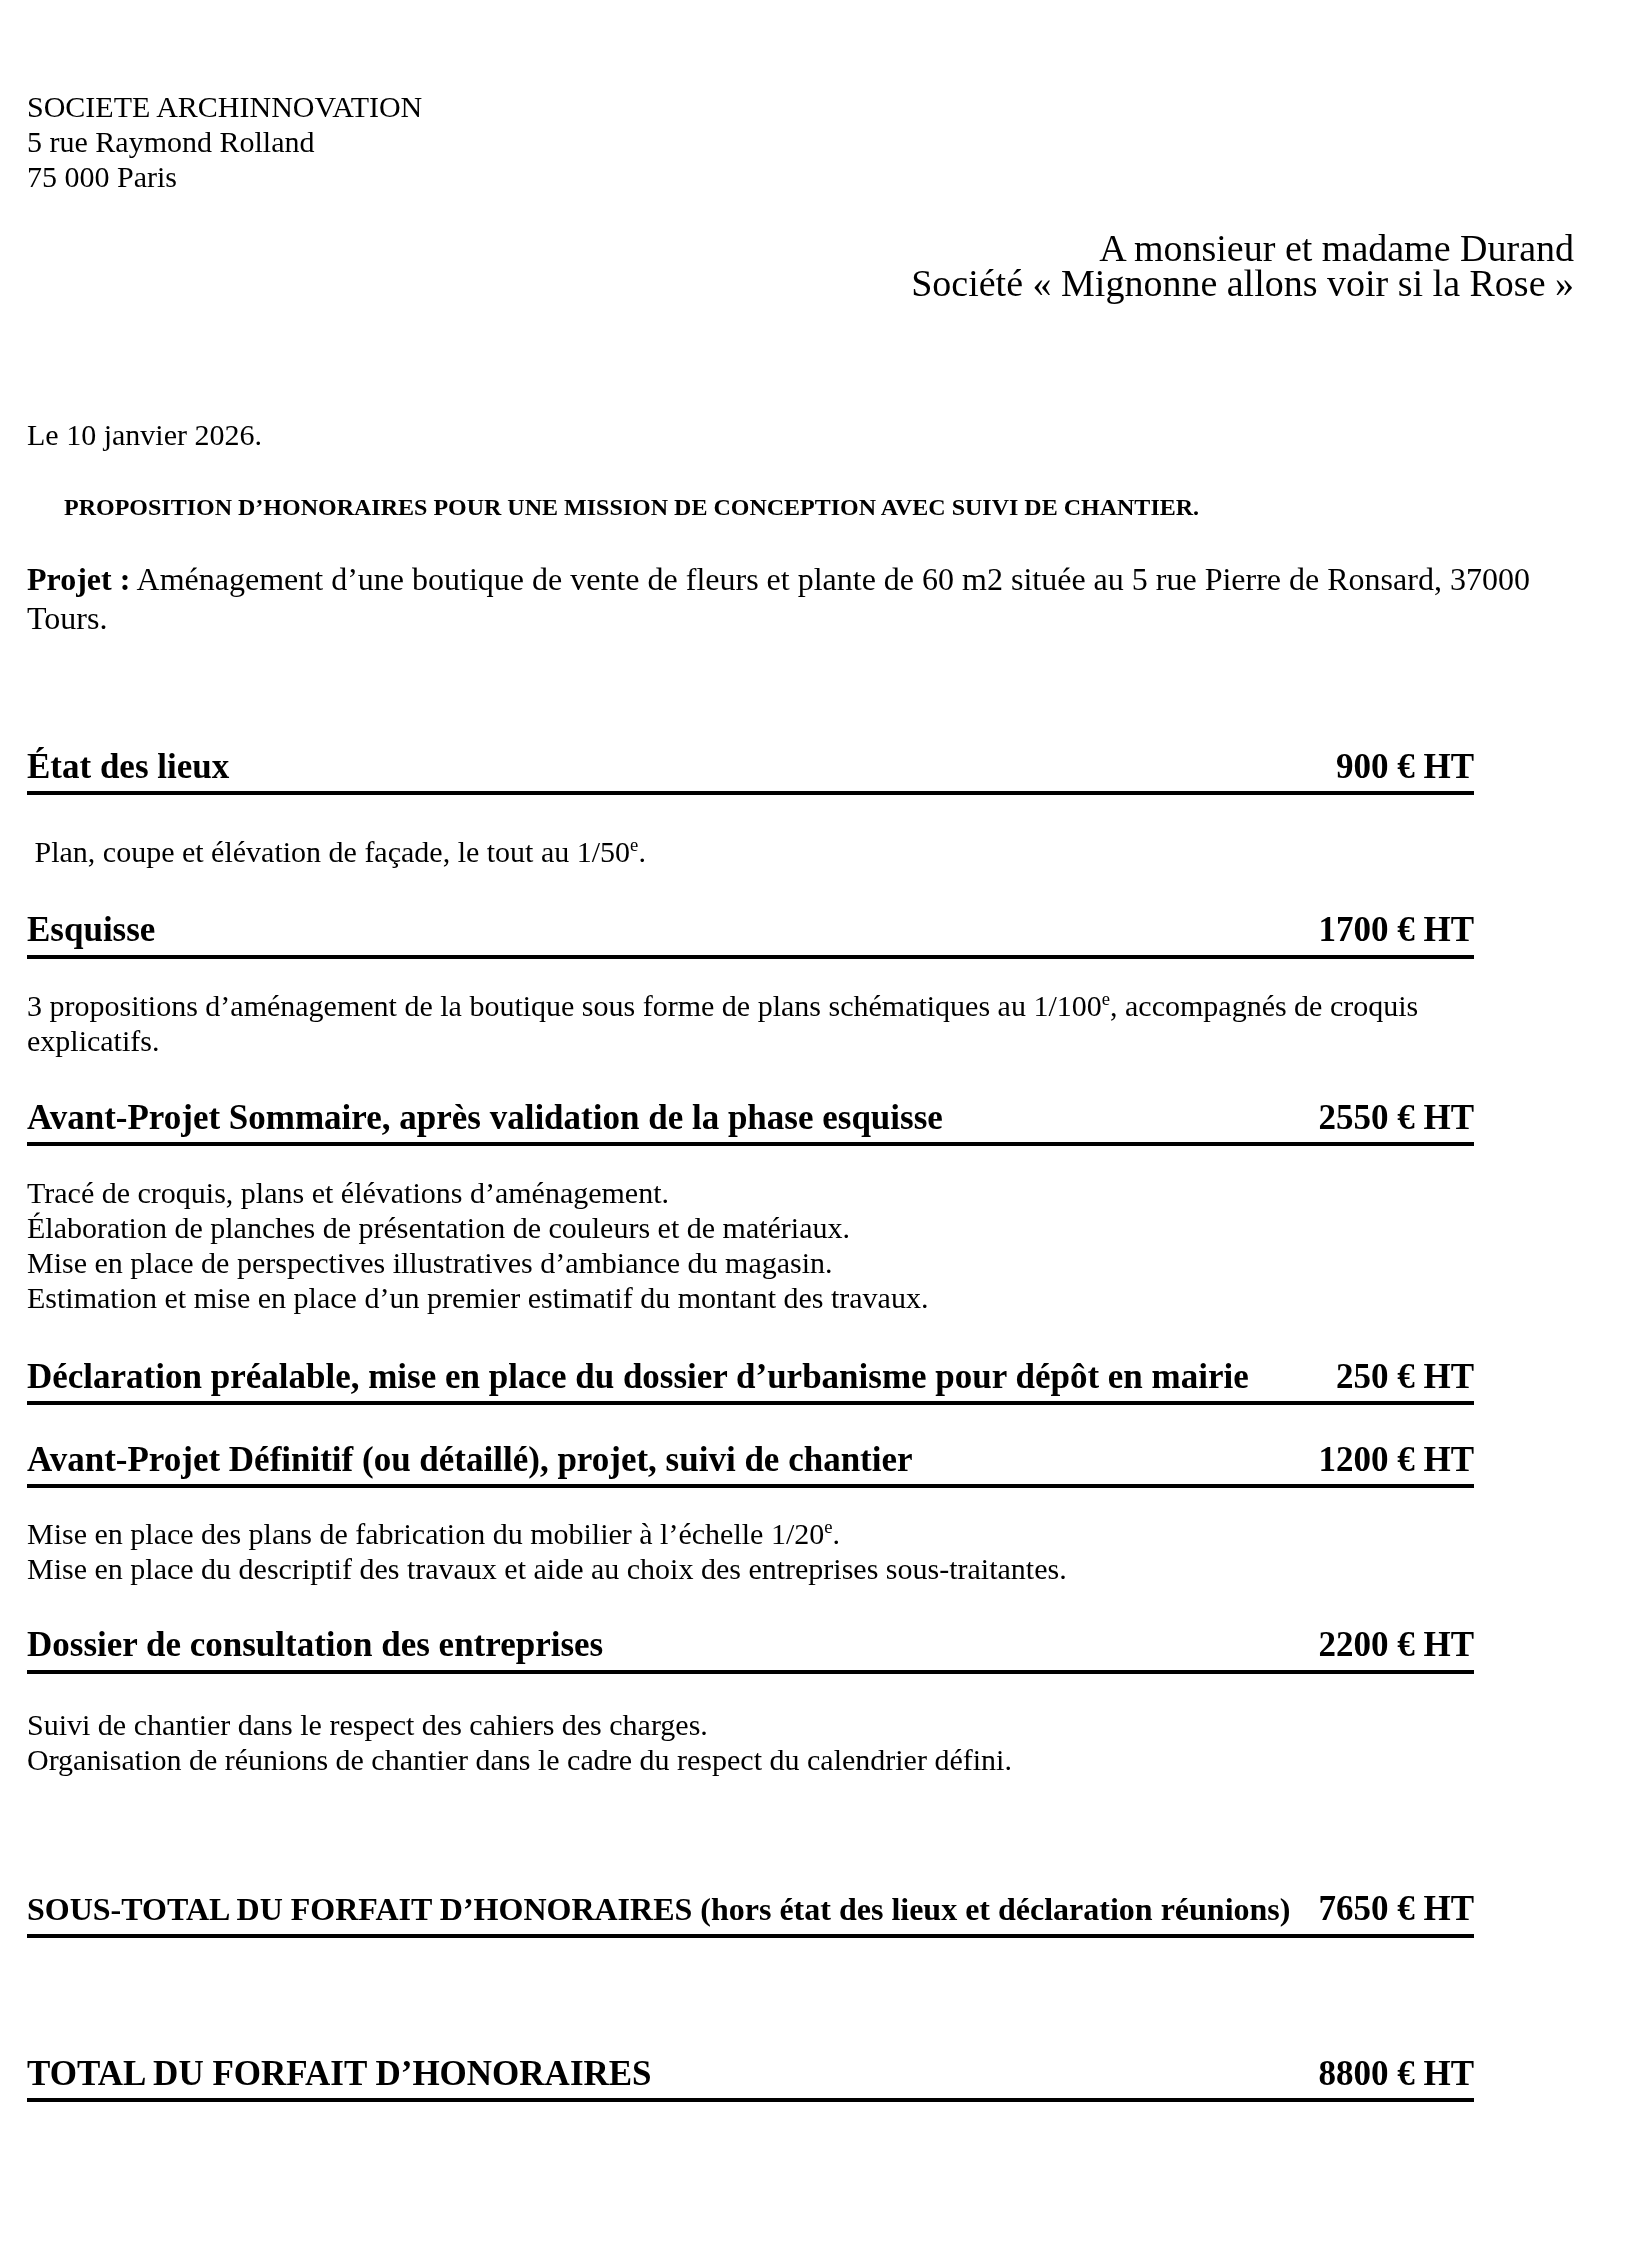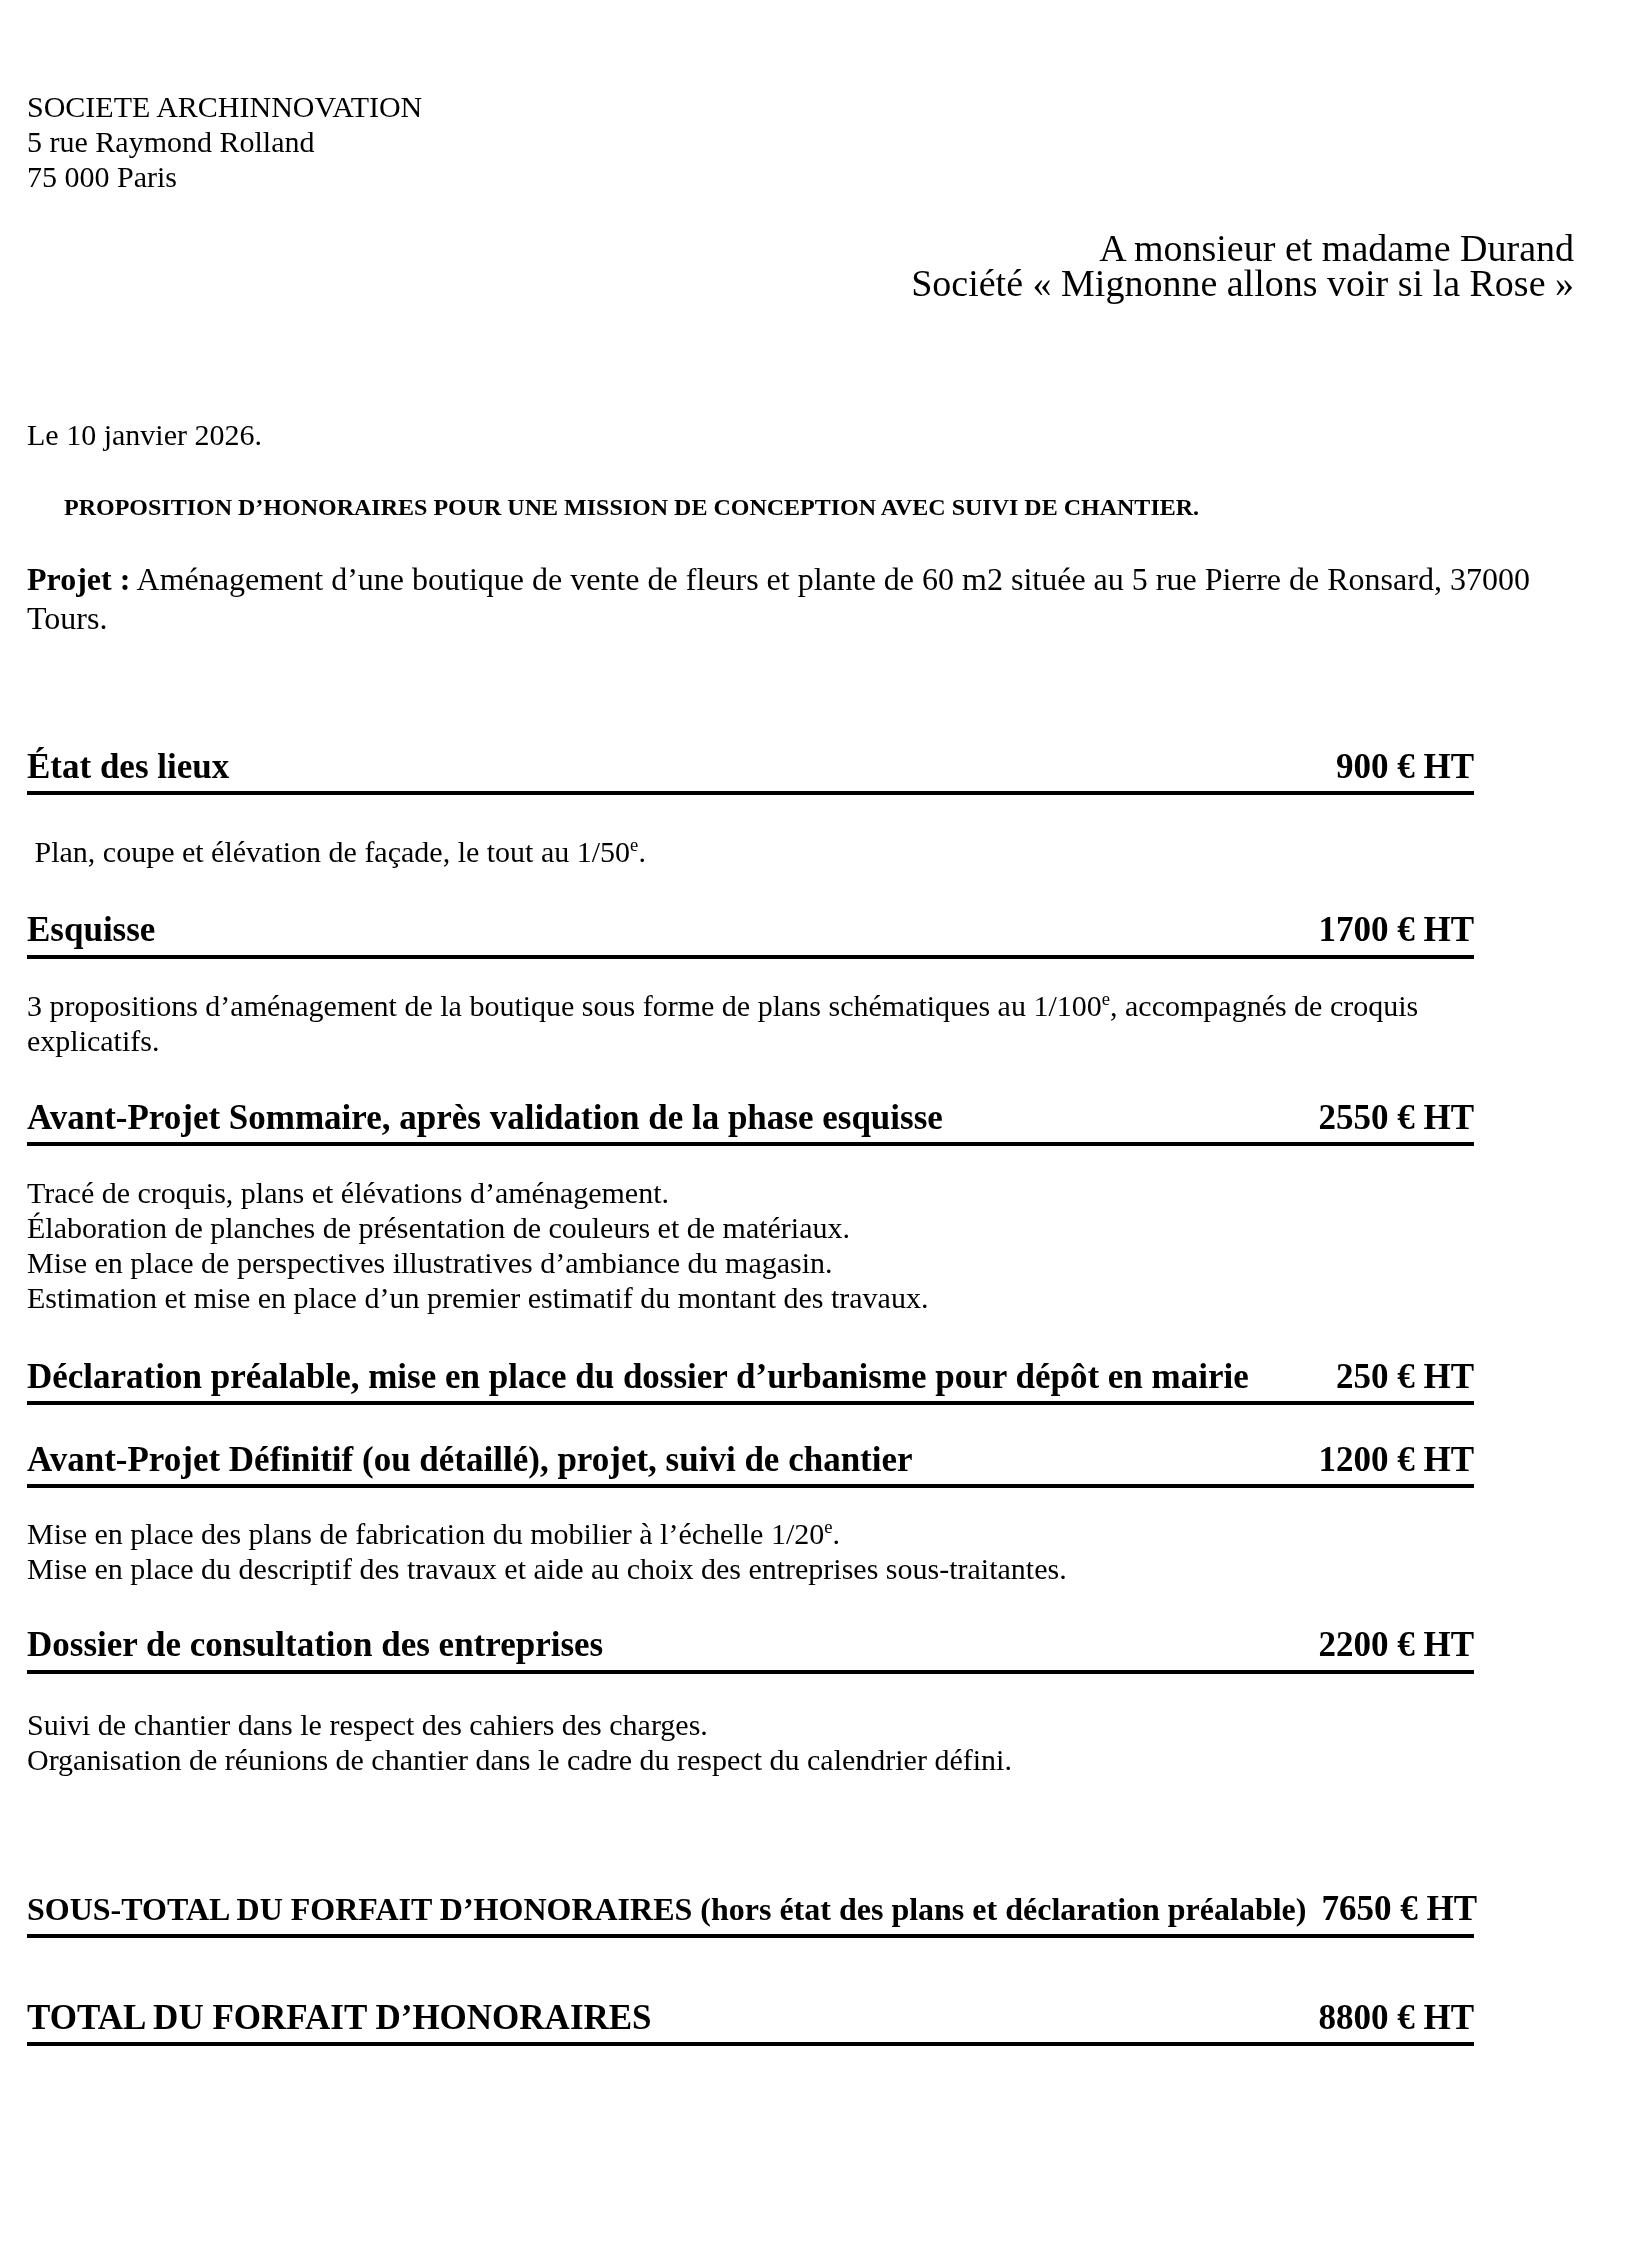--- a/index.html
+++ b/index.html
@@ -79,21 +79,21 @@
   #row-esquisse  { margin-top: 41px; }
   #details-esquisse { margin-top: 29px; }
   #row-aps       { margin-top: 40px; }
   #details-aps   { margin-top: 29px; }
   #row-declaration { margin-top: 42px; }
   #row-apd       { margin-top: 35px; }
   #details-apd   { margin-top: 28px; }
   #row-dce       { margin-top: 39px; }
   #details-dce   { margin-top: 33px; }
   #row-subtotal  { margin-top: 112px; }
-  #row-total     { margin-top: 60px; }
+  #row-total     { margin-top: 116px; }
 </style>
 </head>
 <body>
 
 <div class="page">
 
   <div class="sender">
     <div>SOCIETE ARCHINNOVATION</div>
     <div>5 rue Raymond Rolland</div>
     <div>75 000 Paris</div>
@@ -154,21 +154,21 @@
   <div class="fee-row" id="row-dce">
     <span class="fee-heading">Dossier de consultation des entreprises</span>
     <span class="fee-amount">2200 € HT</span>
   </div>
   <div class="details" id="details-dce">
     <p><span>Suivi de chantier dans le respect des cahiers des charges.</span></p>
     <p><span>Organisation de réunions de chantier dans le cadre du respect du calendrier défini.</span></p>
   </div>
 
   <div class="fee-row subtotal-row" id="row-subtotal">
-    <span class="fee-heading">SOUS-TOTAL DU FORFAIT D’HONORAIRES (hors état des plans et déclaration préalable)</span>
+    <span class="fee-heading">SOUS-TOTAL DU FORFAIT D’HONORAIRES (hors état des lieux et déclaration réunions)</span>
     <span class="fee-amount">7650 € HT</span>
   </div>
 
   <div class="fee-row" id="row-total">
     <span class="fee-heading">TOTAL DU FORFAIT D’HONORAIRES</span>
     <span class="fee-amount">8800 € HT</span>
   </div>
 
 </div>
 

